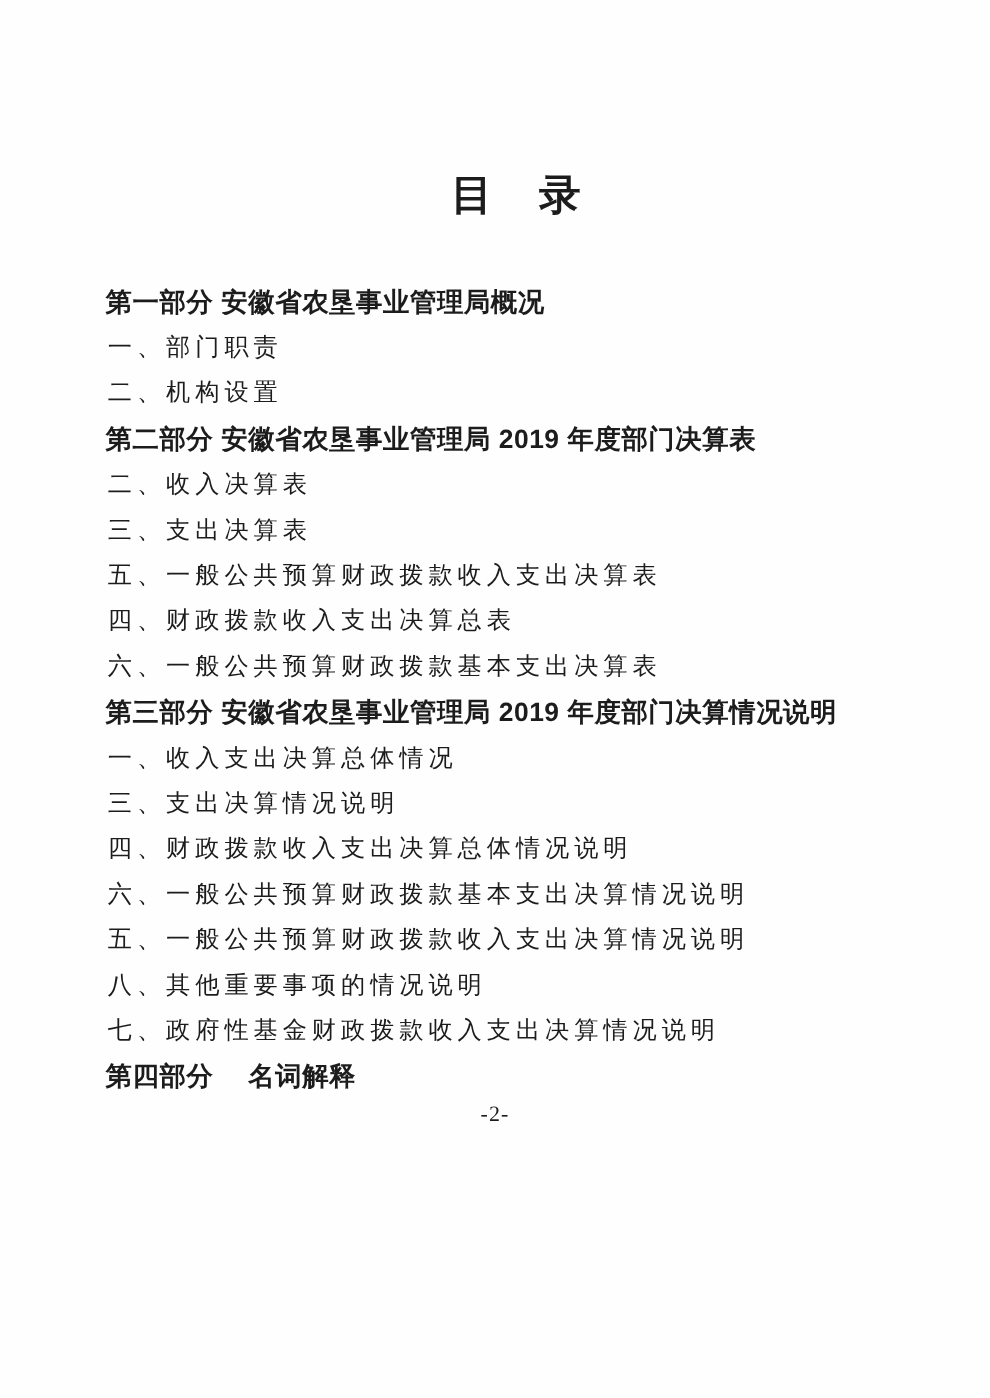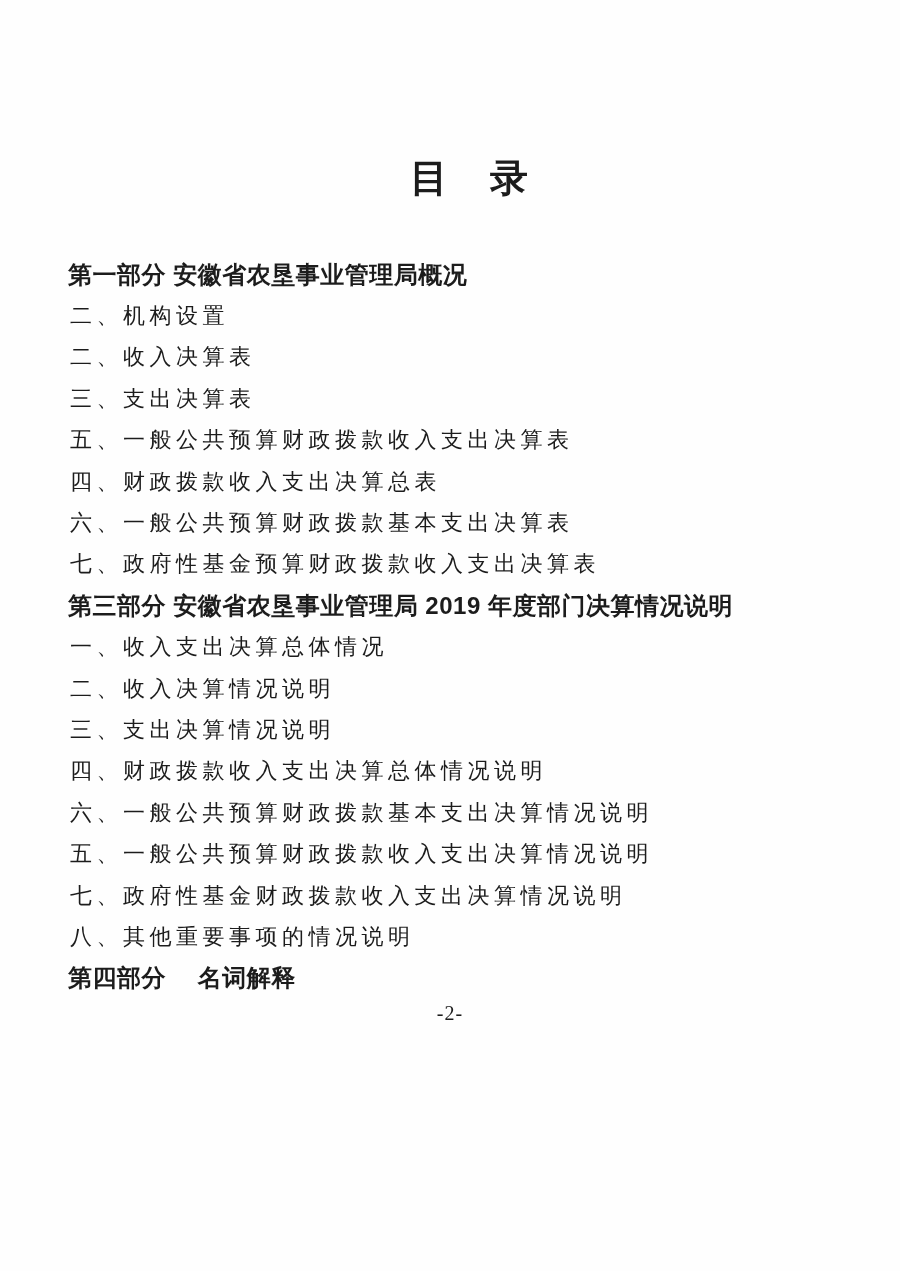--- a/index.html
+++ b/index.html
@@ -28,21 +28,21 @@
     font-size: 38px;
     line-height: 40px;
     font-weight: bold;
     font-family: "Liberation Serif", serif;
     letter-spacing: 2px;
     white-space: pre;
     padding-left: 40px;
   }
   .toc {
     margin-top: 56px;
-    margin-left: 68px;
+    margin-left: 96px;
     margin-right: 60px;
   }
   .toc-line {
     height: 41.4px;
     display: flex;
     align-items: center;
     white-space: pre;
   }
   .toc-line.item {
     font-size: 22px;
@@ -67,34 +67,34 @@
 </style>
 </head>
 <body>
 
 <div class="scan-page">
 
   <h1 class="doc-title">目　录</h1>
 
   <div class="toc">
     <div class="toc-line section">第一部分 安徽省农垦事业管理局概况</div>
+    <div class="toc-line item">一、部门职责</div>
     <div class="toc-line item">二、机构设置</div>
+    <div class="toc-line section">第二部分 安徽省农垦事业管理局 2019 年度部门决算表</div>
     <div class="toc-line item">二、收入决算表</div>
     <div class="toc-line item">三、支出决算表</div>
     <div class="toc-line item">五、一般公共预算财政拨款收入支出决算表</div>
     <div class="toc-line item">四、财政拨款收入支出决算总表</div>
     <div class="toc-line item">六、一般公共预算财政拨款基本支出决算表</div>
-    <div class="toc-line item">七、政府性基金预算财政拨款收入支出决算表</div>
     <div class="toc-line section">第三部分 安徽省农垦事业管理局 2019 年度部门决算情况说明</div>
     <div class="toc-line item">一、收入支出决算总体情况</div>
-    <div class="toc-line item">二、收入决算情况说明</div>
     <div class="toc-line item">三、支出决算情况说明</div>
     <div class="toc-line item">四、财政拨款收入支出决算总体情况说明</div>
     <div class="toc-line item">六、一般公共预算财政拨款基本支出决算情况说明</div>
     <div class="toc-line item">五、一般公共预算财政拨款收入支出决算情况说明</div>
+    <div class="toc-line item">八、其他重要事项的情况说明</div>
     <div class="toc-line item">七、政府性基金财政拨款收入支出决算情况说明</div>
-    <div class="toc-line item">八、其他重要事项的情况说明</div>
     <div class="toc-line section">第四部分　 名词解释</div>
   </div>
 
   <div class="page-number">-2-</div>
 
 </div>
 
 </body></html>

